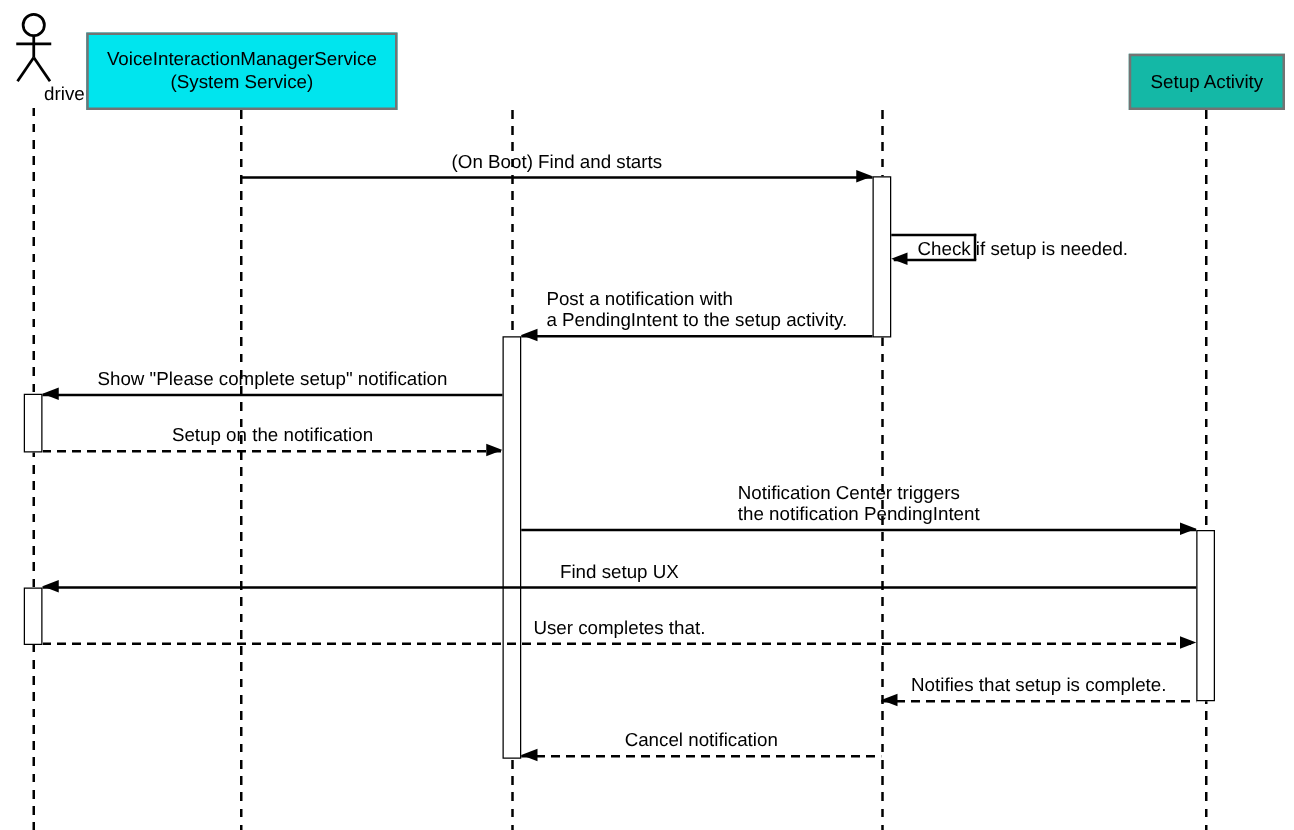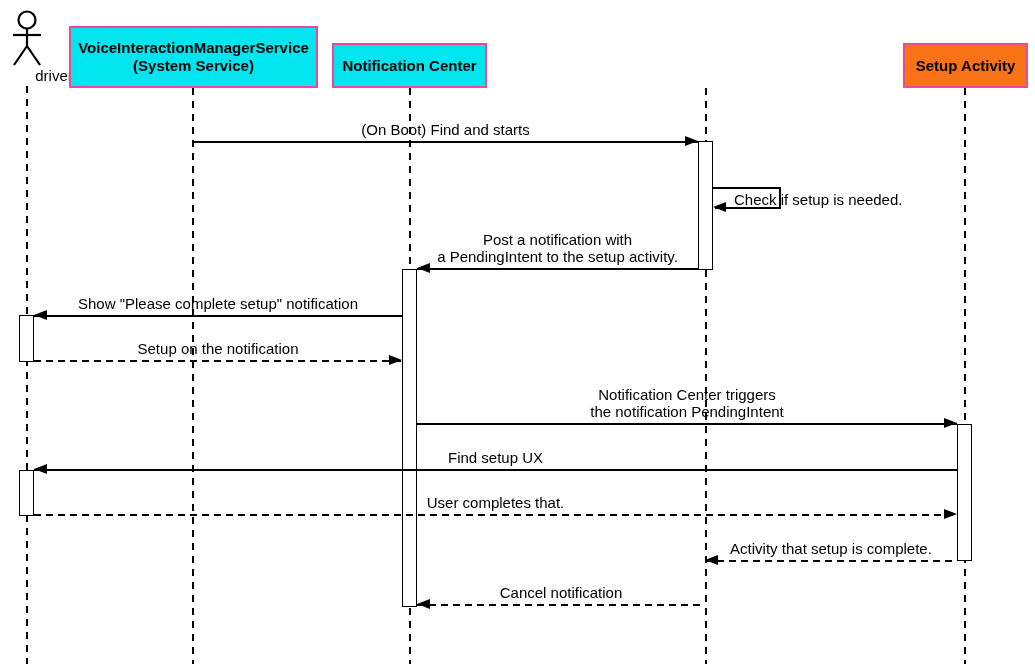--- a/index.html
+++ b/index.html
@@ -7,28 +7,27 @@
     position:relative;
     width:1035px;height:664px;
     background:#fff;
     font-family:"Liberation Sans", sans-serif;
     color:#000;
     overflow:hidden;
   }
   
   .pbox{
     position:absolute;
-    border:2px solid #ec4899;
+    border:2px solid #737373;
     display:flex;align-items:center;justify-content:center;
     text-align:center;
     font-size:15px;line-height:18px;
     white-space:pre-line;
     box-sizing:border-box;
     z-index:4;
-    font-weight:bold;
   }
   
   .lifeline{
     position:absolute;
     width:2px;
     background:repeating-linear-gradient(to bottom,#000 0 7px,transparent 7px 13px);
     z-index:1;
   }
   
   .activation{
@@ -44,21 +43,21 @@
   .msg .line{position:absolute;left:0;right:0;top:-1px;height:1.8px;background:#000;}
   .msg.dashed .line{background:repeating-linear-gradient(90deg,#000 0 7px,transparent 7px 12px);}
   .head{position:absolute;width:0;height:0;top:-6px;border-top:5.5px solid transparent;border-bottom:5.5px solid transparent;}
   .head-right{right:0;border-left:13px solid #000;}
   .head-left{left:0;border-right:13px solid #000;}
   .msg .label{
     position:absolute;
     bottom:4px;left:50%;transform:translateX(-50%);
     font-size:15px;line-height:17px;
     white-space:pre;
-    text-align:center;
+    text-align:left;
     width:max-content;
   }
   
   .seg{position:absolute;background:#000;z-index:3;}
   .free-label{
     position:absolute;
     font-size:15px;line-height:17px;
     white-space:pre;z-index:3;margin-top:24px;
   }
   .actor-label{
@@ -83,22 +82,21 @@
   <div class="actor-label" style="left:0px;top:67px;width:54px;">driver</div>
 
   <div class="lifeline" style="left:26px;top:86px;height:578px;"></div>
   <div class="lifeline" style="left:192px;top:88px;height:576px;"></div>
   <div class="lifeline" style="left:409px;top:88px;height:576px;"></div>
   <div class="lifeline" style="left:705px;top:88px;height:576px;"></div>
   <div class="lifeline" style="left:964px;top:88px;height:576px;"></div>
 
   <div class="pbox" style="left: 69px; top: 26px; width: 249px; height: 62px; background-color: rgb(0, 229, 238); white-space: pre-line;">VoiceInteractionManagerService
 (System Service)</div>
-  <div class="pbox" style="left: 332px; top: 43px; width: 155px; height: 45px; background-color: rgb(0, 229, 238); white-space: pre-line;">Notification Center</div>
-  <div class="pbox" style="left: 903px; top: 43px; width: 125px; height: 45px; background-color: #f97316; white-space: pre-line;">Setup Activity</div>
+  <div class="pbox" style="left: 903px; top: 43px; width: 125px; height: 45px; background-color: #14b8a6; white-space: pre-line;">Setup Activity</div>
 
   <div class="activation" style="left:698px;top:141px;height:129px;"></div>
   <div class="activation" style="left:402px;top:269px;height:338px;"></div>
   <div class="activation" style="left:19px;top:315px;height:47px;"></div>
   <div class="activation" style="left:19px;top:470px;height:46px;"></div>
   <div class="activation" style="left:957px;top:424px;height:137px;"></div>
 
   <div class="msg" style="left:193px;top:142px;width:505px;">
     <div class="line"></div>
     <div class="head head-right"></div>
@@ -147,21 +145,21 @@
 
   <div class="msg dashed" style="left:34px;top:515px;width:923px;">
     <div class="line"></div>
     <div class="head head-right"></div>
     <div class="label" style="white-space: pre-line;">User completes that.</div>
   </div>
 
   <div class="msg dashed" style="left:705px;top:561px;width:252px;">
     <div class="line"></div>
     <div class="head head-left"></div>
-    <div class="label" style="white-space: pre-line;">Activity that setup is complete.</div>
+    <div class="label" style="white-space: pre-line;">Notifies that setup is complete.</div>
   </div>
 
   <div class="msg dashed" style="left:417px;top:605px;width:288px;">
     <div class="line"></div>
     <div class="head head-left"></div>
     <div class="label" style="white-space: pre-line;">Cancel notification</div>
   </div>
 
 </div>
 

